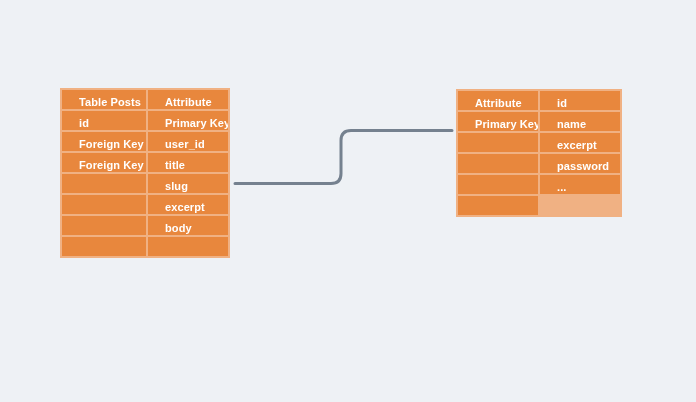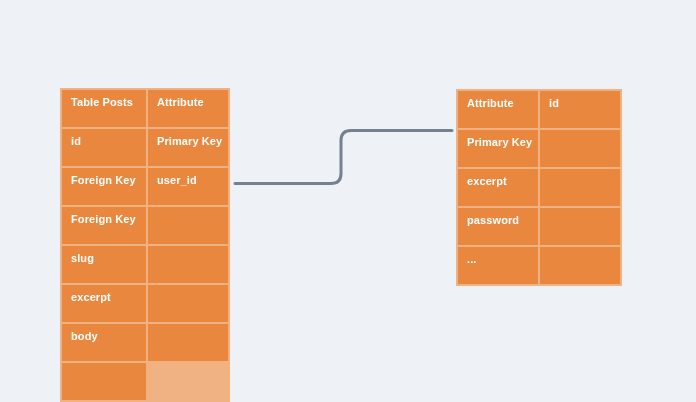--- a/index.html
+++ b/index.html
@@ -31,25 +31,25 @@
     grid-template-columns: 84px 80px;
   }
   .table-node.users {
     left: 456px;
     top: 89px;
     grid-template-columns: 80px 80px;
   }
   .cell {
     background: var(--table_fill, #e8873d);
     color: var(--table_text, #ffffff);
-    height: 37px;
+    height: 19px;
     line-height: 25px;
     font-size: 11px;
     font-weight: bold;
-    padding-left: 9px;
+    padding-left: 17px;
     white-space: nowrap;
     overflow: hidden;
     letter-spacing: 0.1px;
   }
   svg.connector-layer {
     position: absolute;
     inset: 0;
     pointer-events: none;
   }
   svg.connector-layer path {
@@ -70,40 +70,42 @@
     <div class="cell">Attribute</div>
 
     <div class="cell">id</div>
     <div class="cell">Primary Key</div>
 
     <div class="cell">Foreign Key</div>
 
     <div class="cell">user_id</div>
     <div class="cell">Foreign Key</div>
 
+    <div class="cell">title</div>
     <div class="cell"></div>
 
     <div class="cell">slug</div>
     <div class="cell"></div>
 
     <div class="cell">excerpt</div>
     <div class="cell"></div>
 
     <div class="cell">body</div>
     <div class="cell"></div>
 
     <div class="cell"></div>
   </div>
 
   <div class="table-node users">
     <div class="cell">Attribute</div>
 
     <div class="cell">id</div>
     <div class="cell">Primary Key</div>
 
+    <div class="cell">name</div>
     <div class="cell"></div>
 
     <div class="cell">excerpt</div>
     <div class="cell"></div>
 
     <div class="cell">password</div>
     <div class="cell"></div>
 
     <div class="cell">...</div>
     <div class="cell"></div>

